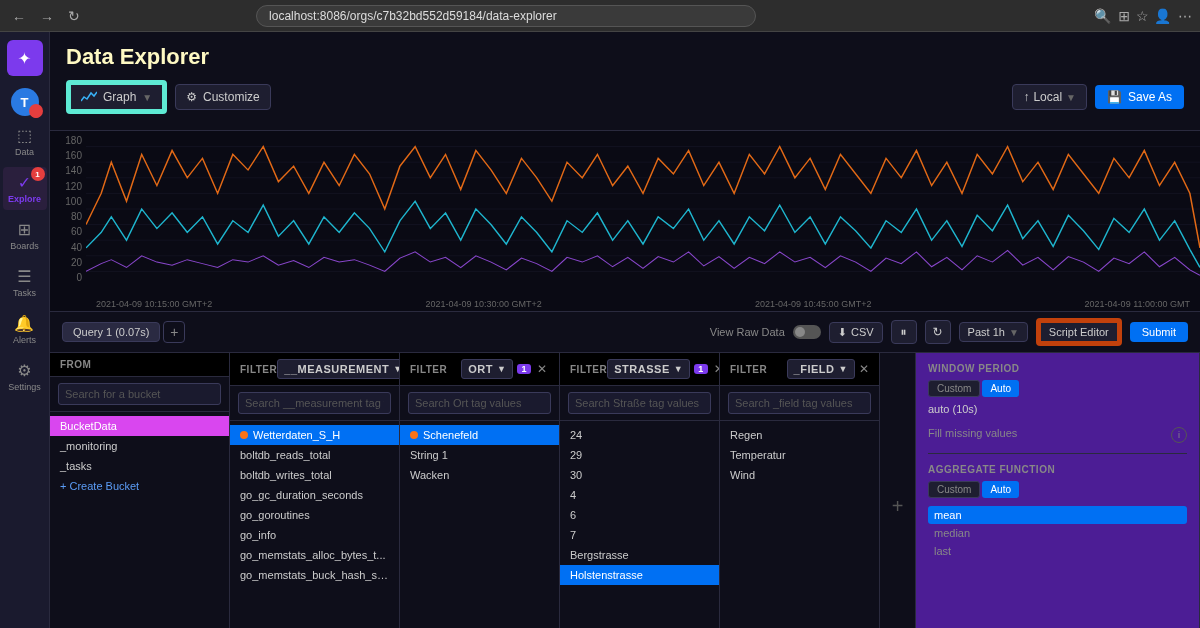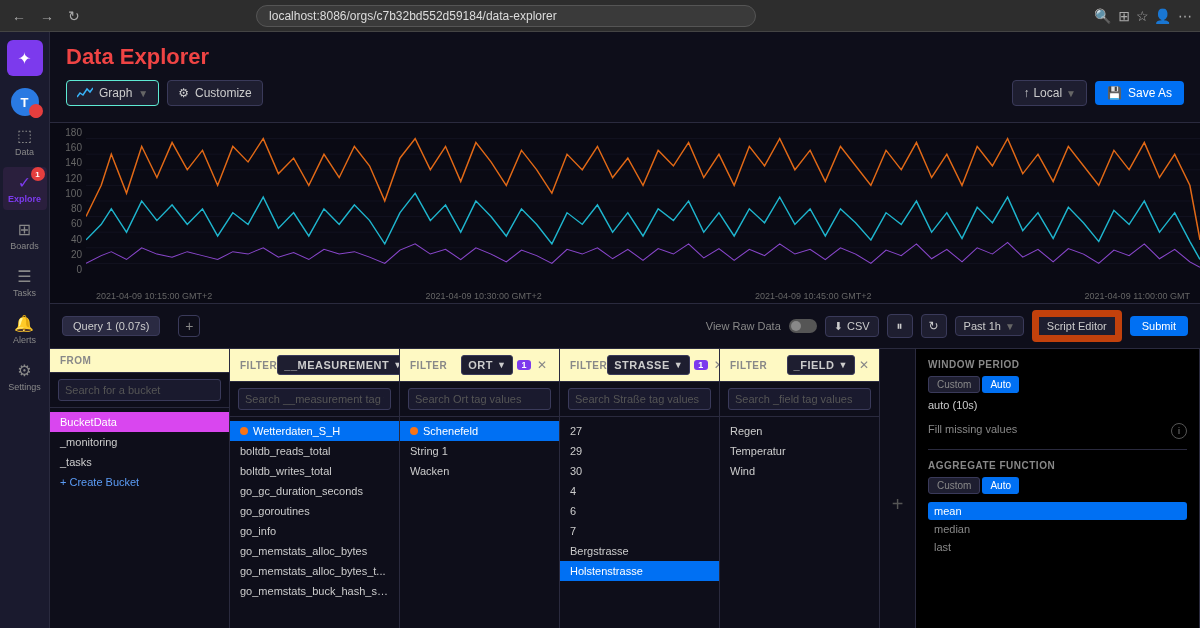--- a/index.html
+++ b/index.html
@@ -129,34 +129,34 @@
     }
 
     
     .page-header {
       padding: 12px 16px 8px 16px;
       background: #0e0e1a;
     }
     .page-title {
       font-size: 22px;
       font-weight: 600;
-      color: #ef4444;
+      color: #fef9c3;
       margin-bottom: 10px;
     }
 
     
     .toolbar {
       display: flex;
       align-items: center;
       gap: 8px;
       padding: 0 0 8px 0;
     }
     .btn-dropdown {
       background: #1e1e30;
-      border: 1px solid #5eead4;
+      border: 5px solid #5eead4;
       border-radius: 4px;
       color: #ccc;
       padding: 5px 10px;
       cursor: pointer;
       display: flex;
       align-items: center;
       gap: 6px;
       font-size: 12px;
     }
     .btn-customize {
@@ -251,21 +251,21 @@
       background: #0e0e1a;
       flex: 1;
       display: flex;
       flex-direction: column;
       overflow: hidden;
     }
     .query-tabs {
       display: flex;
       align-items: center;
       padding: 6px 12px;
-      gap: 18px;
+      gap: 3px;
       border-bottom: 1px solid #2a2a3e;
     }
     .query-tab {
       background: #1e1e30;
       border: 1px solid #3a3a5a;
       border-radius: 4px;
       color: #ccc;
       padding: 3px 10px;
       font-size: 11px;
       cursor: pointer;
@@ -341,21 +341,21 @@
       color: #ccc;
       padding: 3px 8px;
       font-size: 11px;
       cursor: pointer;
       display: flex;
       align-items: center;
       gap: 4px;
     }
     .btn-script-editor {
       background: #1e1e30;
-      border: 7px solid #c2410c;
+      border: 5px solid #c2410c;
       border-radius: 4px;
       color: #ccc;
       padding: 3px 8px;
       font-size: 11px;
       cursor: pointer;
     }
     .btn-submit {
       background: #0070f3;
       border: none;
       border-radius: 4px;
@@ -377,24 +377,24 @@
       display: flex;
       flex-direction: column;
       overflow: hidden;
     }
     .panel-from { width: 180px; }
     .panel-filter1 { width: 170px; }
     .panel-filter2 { width: 160px; }
     .panel-filter3 { width: 160px; }
     .panel-filter4 { width: 160px; }
     .panel-add { width: 36px; }
-    .panel-settings { flex: 1; background: #000000; }
+    .panel-settings { flex: 1; background: #4c1d95; }
 
     .panel-header {
-      background: #fef9c3;
+      background: #000000;
       padding: 6px 10px;
       font-size: 10px;
       color: #888;
       font-weight: 600;
       text-transform: uppercase;
       letter-spacing: 0.5px;
       display: flex;
       align-items: center;
       justify-content: space-between;
       border-bottom: 1px solid #2a2a3e;
@@ -791,23 +791,20 @@
             <div class="list-item">
               <span>go_gc_duration_seconds</span>
             </div>
             <div class="list-item">
               <span>go_goroutines</span>
             </div>
             <div class="list-item">
               <span>go_info</span>
             </div>
             <div class="list-item">
-              <span>go_memstats_alloc_bytes</span>
-            </div>
-            <div class="list-item">
               <span>go_memstats_alloc_bytes_t...</span>
             </div>
             <div class="list-item">
               <span>go_memstats_buck_hash_sys...</span>
             </div>
 
           </div>
         </div>
 
         <div class="query-panel panel-filter2">
@@ -848,21 +845,21 @@
                 <span style="font-size:9px;">▼</span>
               </div>
               <span class="filter-tag">1</span>
               <button class="x-btn">✕</button>
             </div>
           </div>
           <div class="panel-search">
             <input type="text" placeholder="Search Straße tag values" style="">
           </div>
           <div class="panel-list">
-            <div class="list-item"><span>27</span></div>
+            <div class="list-item"><span>24</span></div>
             <div class="list-item"><span>29</span></div>
             <div class="list-item"><span>30</span></div>
             <div class="list-item"><span>4</span></div>
             <div class="list-item"><span>6</span></div>
             <div class="list-item"><span>7</span></div>
             <div class="list-item"><span>Bergstrasse</span></div>
             <div class="list-item" style="background:#0070f3;color:white;">
               <span>Holstenstrasse</span>
             </div>
 

